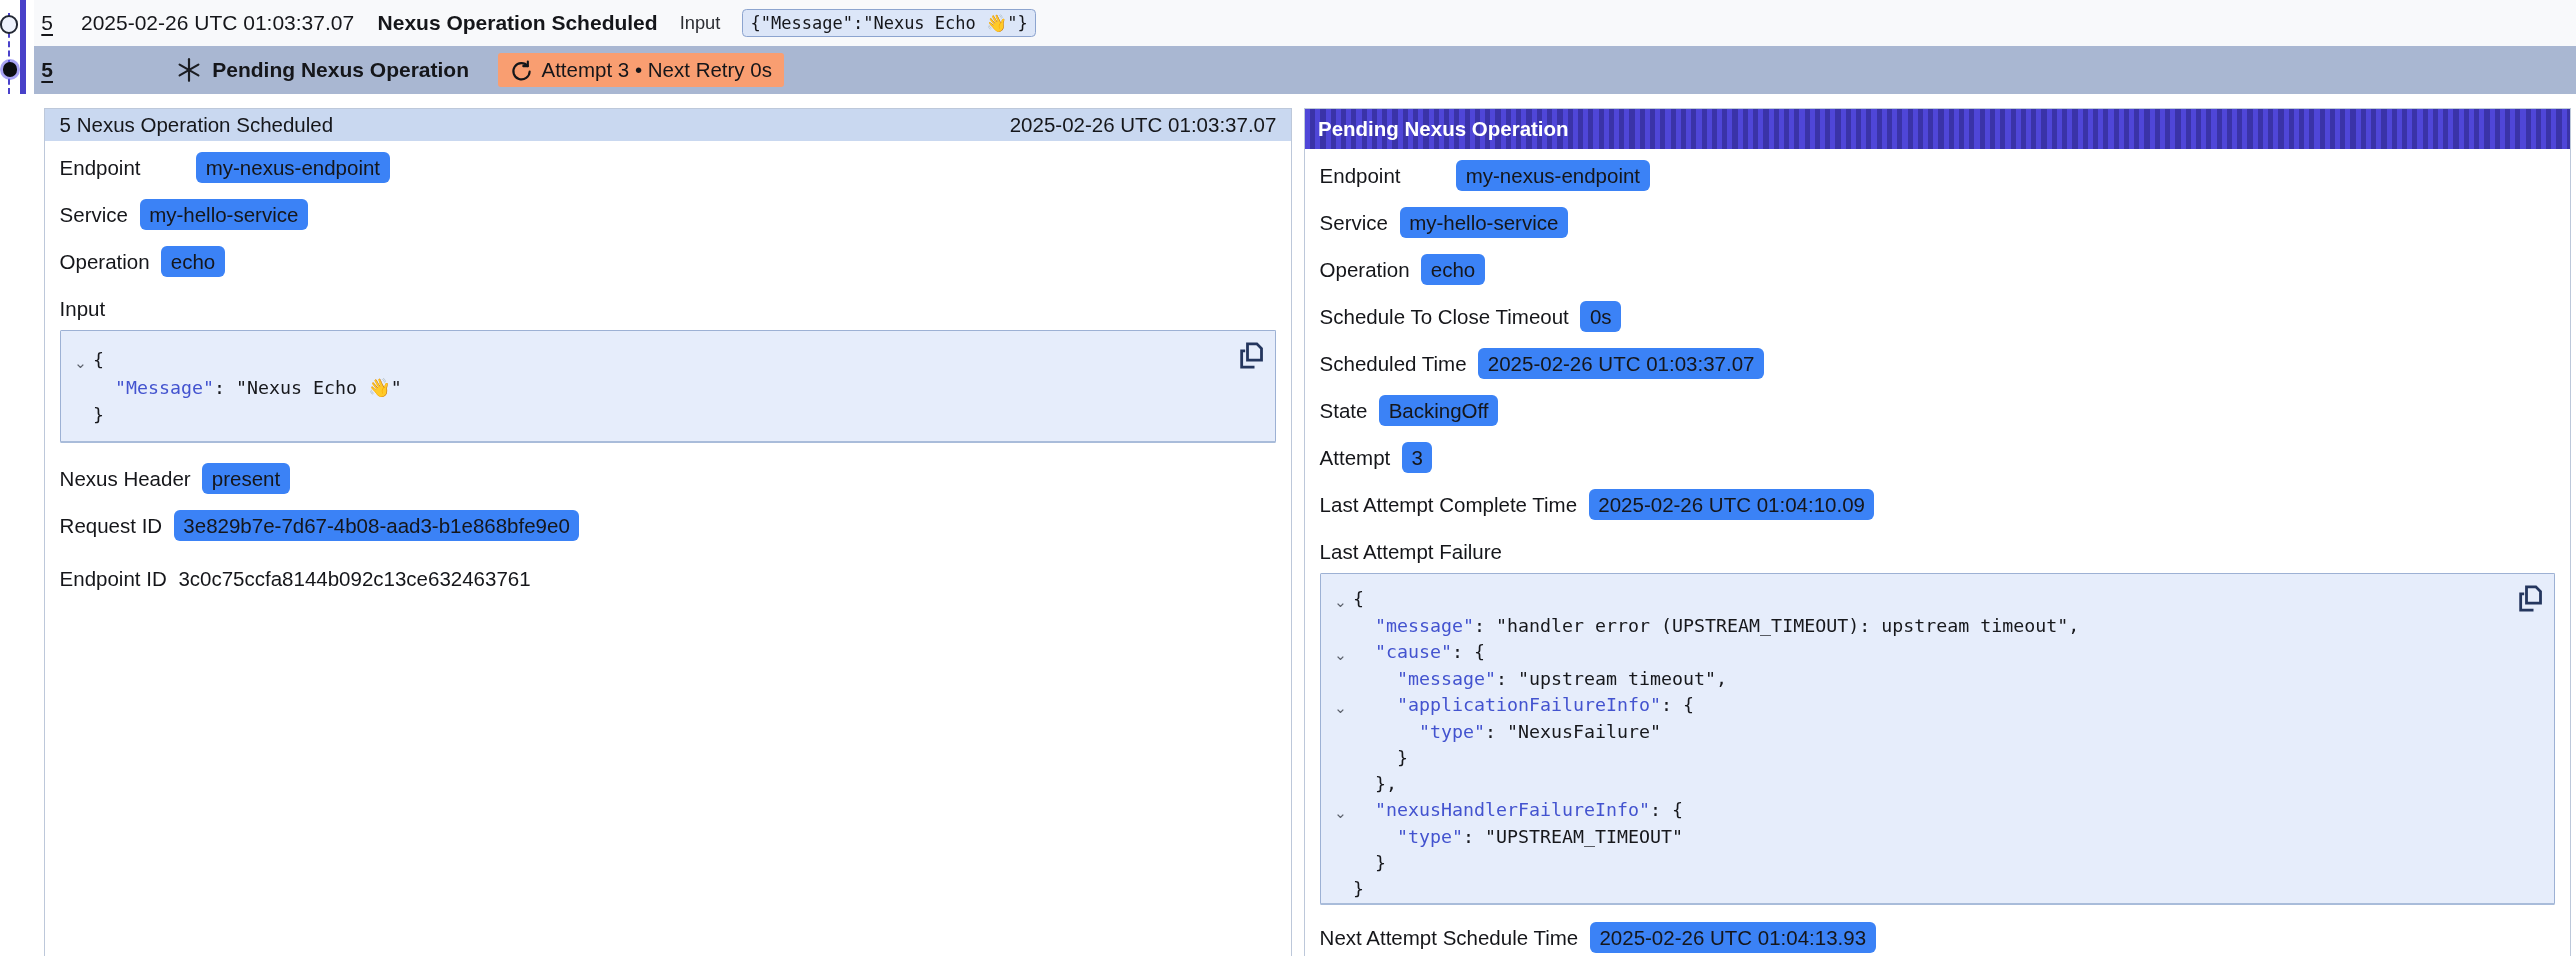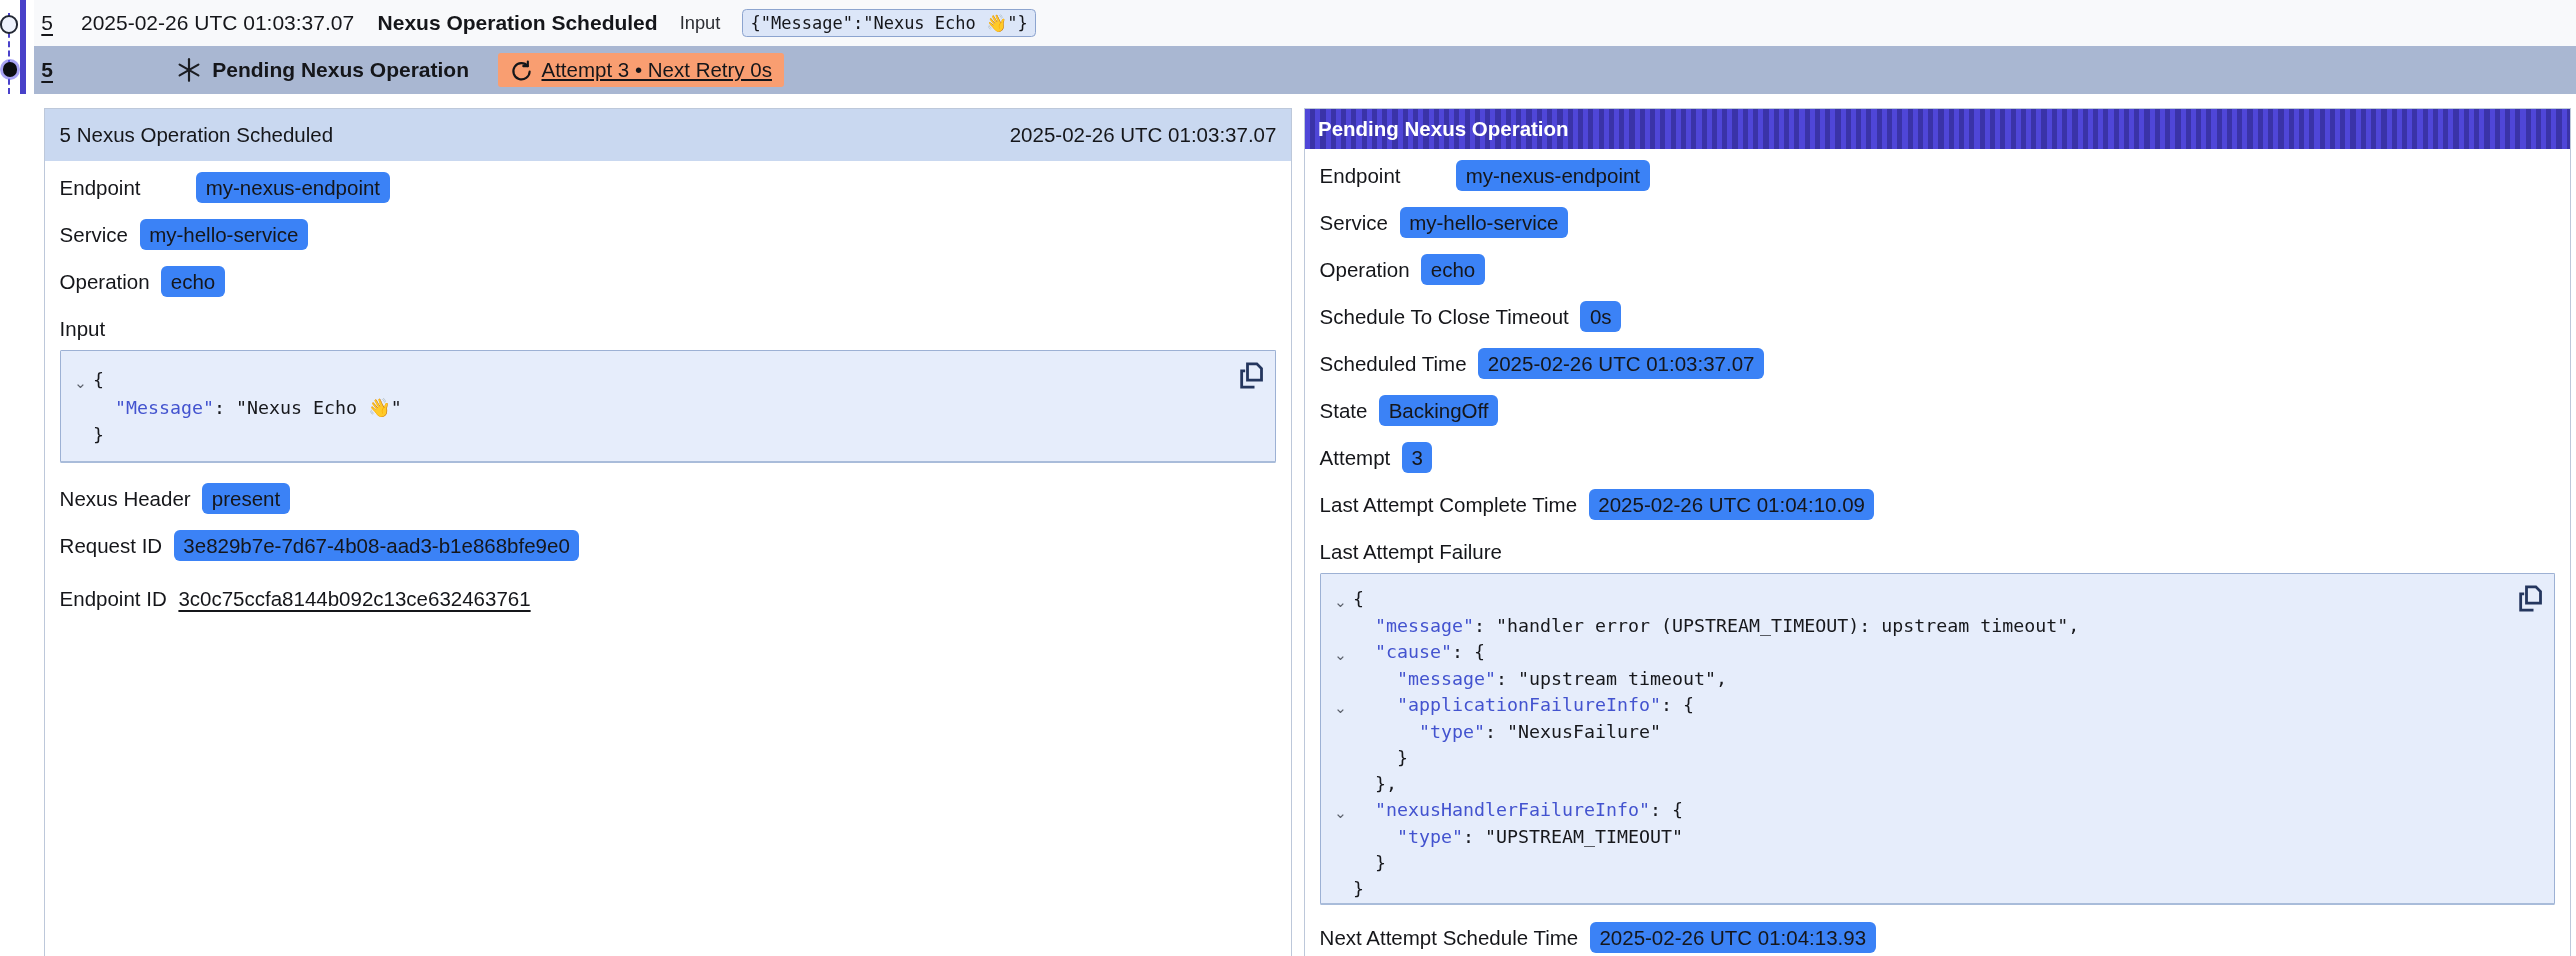--- a/index.html
+++ b/index.html
@@ -22,38 +22,38 @@
   .evt-id{font-size:21px;text-decoration:underline;text-underline-offset:3.7px;color:#15161a;}
   .evt-id.bold{font-weight:700;}
   .evt-time{font-size:21px;margin-left:28px;}
   .evt-title{font-size:21px;font-weight:700;margin-left:23.4px;}
   .input-label-sm{font-size:18.3px;color:#2c2e33;margin-left:22px;}
   .input-preview{margin-left:22px;font-family:"DejaVu Sans Mono",monospace;font-size:17px;
     background:#dce6f8;border:1.5px solid #8ca4cf;border-radius:4.4px;padding:2.9px 7.3px;color:#15161a;}
   .ast-wrap{margin-left:123px;display:flex;align-items:center;}
   .row2 .evt-title{margin-left:10.3px;}
   .attempt-badge{margin-left:29px;height:34px;display:flex;align-items:center;gap:8.8px;
-    background:#f99e71;border-radius:2.9px;padding:0 11.7px;font-size:20.5px;color:#15161a;text-decoration:underline;}
+    background:#f99e71;border-radius:2.9px;padding:0 11.7px;font-size:20.5px;color:#15161a;}
 
   
   .panel{position:absolute;top:108px;background:#fff;border:0.7px solid #bdc8da;}
   .panel-left{left:44px;width:1248px;height:864px;}
   .panel-right{left:1304px;width:1267px;height:864px;}
-  .phead{height:52px;background:#c9d8f0;display:flex;align-items:center;padding:0 14.6px;font-size:20.5px;}
+  .phead{height:32px;background:#c9d8f0;display:flex;align-items:center;padding:0 14.6px;font-size:20.5px;}
   .phead .ts{margin-left:auto;}
   .phead-pending{height:40px;color:#ffffff;font-weight:700;display:flex;align-items:center;
     padding:0 13px;font-size:20.5px;
     background:repeating-linear-gradient(90deg,#4f46d8 0 5.1px,#3a33a8 5.1px 10.3px);}
   .pbody{padding:0 14.6px 14.6px 14.6px;}
 
   .frow{display:flex;align-items:center;margin-top:14px;height:33px;}
   .frow.first{margin-top:10.3px;gap:44px;}
   .flabel{font-size:20.5px;margin-right:11.7px;white-space:nowrap;}
   .vbadge{background:#3b82f6;border-radius:5.9px;padding:3.7px 9.5px;font-size:20.5px;white-space:nowrap;}
-  .vlink{font-size:20.5px;text-decoration:underline;text-underline-offset:4.4px;cursor:pointer;}
+  .vlink{font-size:20.5px;text-underline-offset:4.4px;cursor:pointer;}
   .section-label{font-size:20.5px;margin-top:19px;}
 
   
   .code{position:relative;margin-top:8.8px;background:#e6edfb;border:0.7px solid #9db1d4;
     border-bottom:2.9px solid #a9bcda;border-radius:1.5px;
     font-family:"DejaVu Sans Mono",monospace;font-size:18.3px;color:#17181c;}
   .code.input-code{height:113px;padding:14.6px 44px 13px 7.3px;}
   .code.failure-code{height:332px;padding:11.7px 44px 10.3px 7.3px;}
   .code-line{display:flex;align-items:baseline;line-height:27px;}
   .failure-code .code-line{line-height:26px;}

